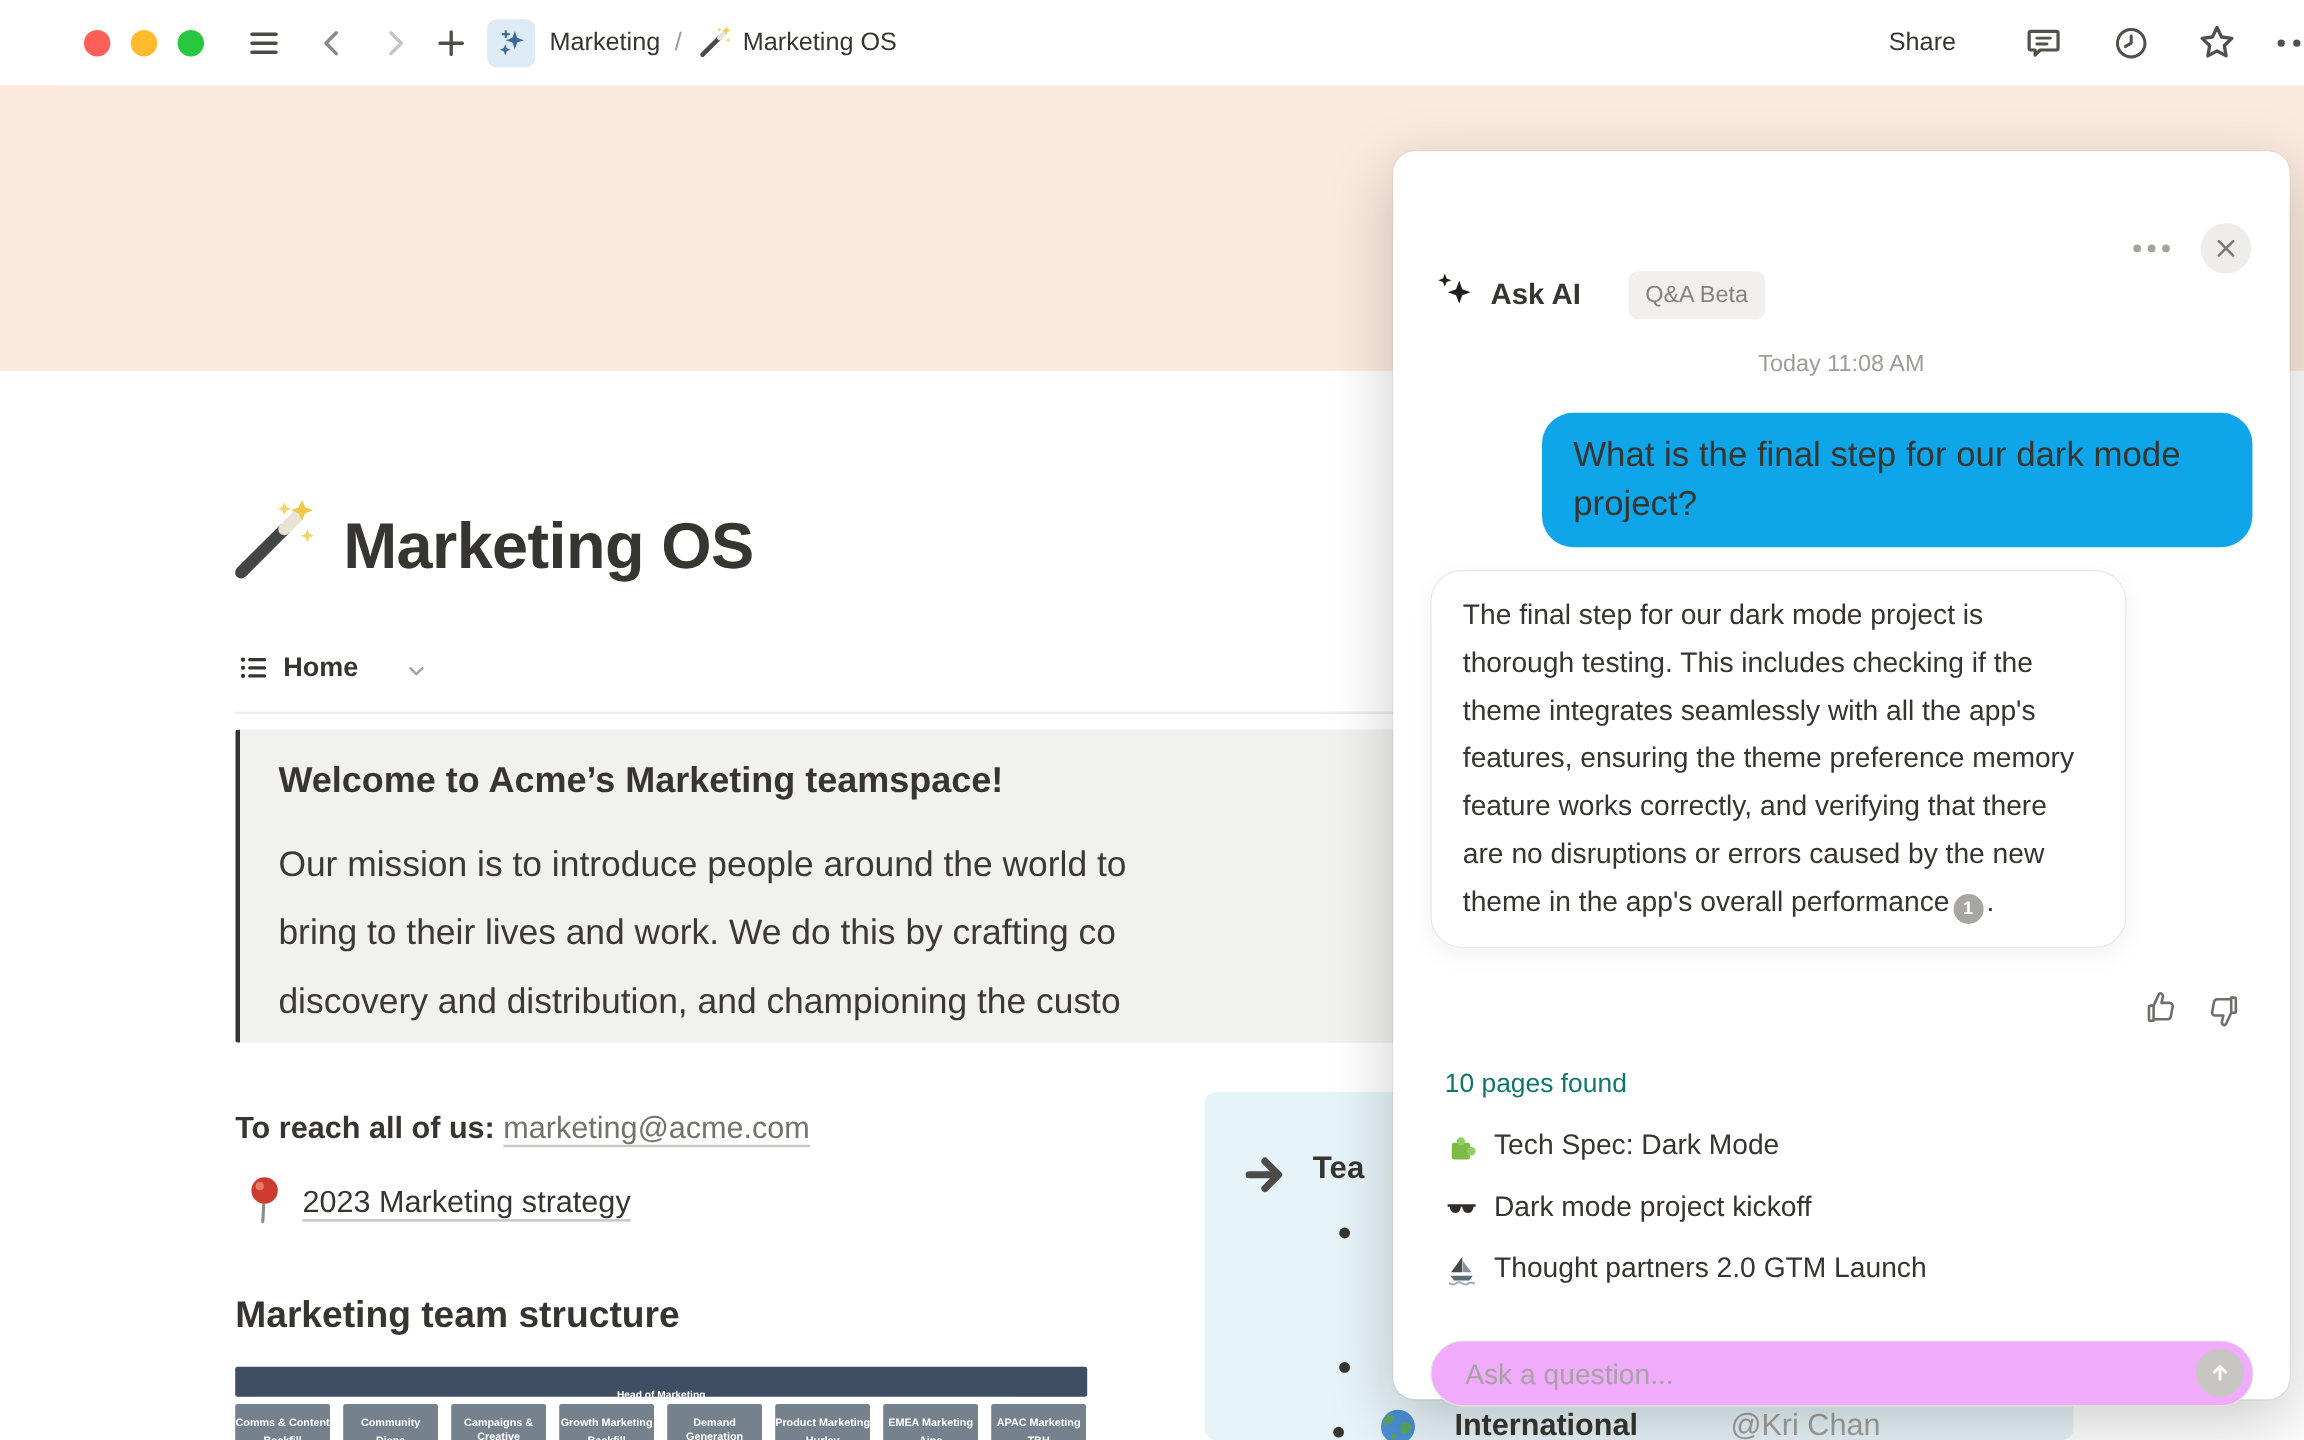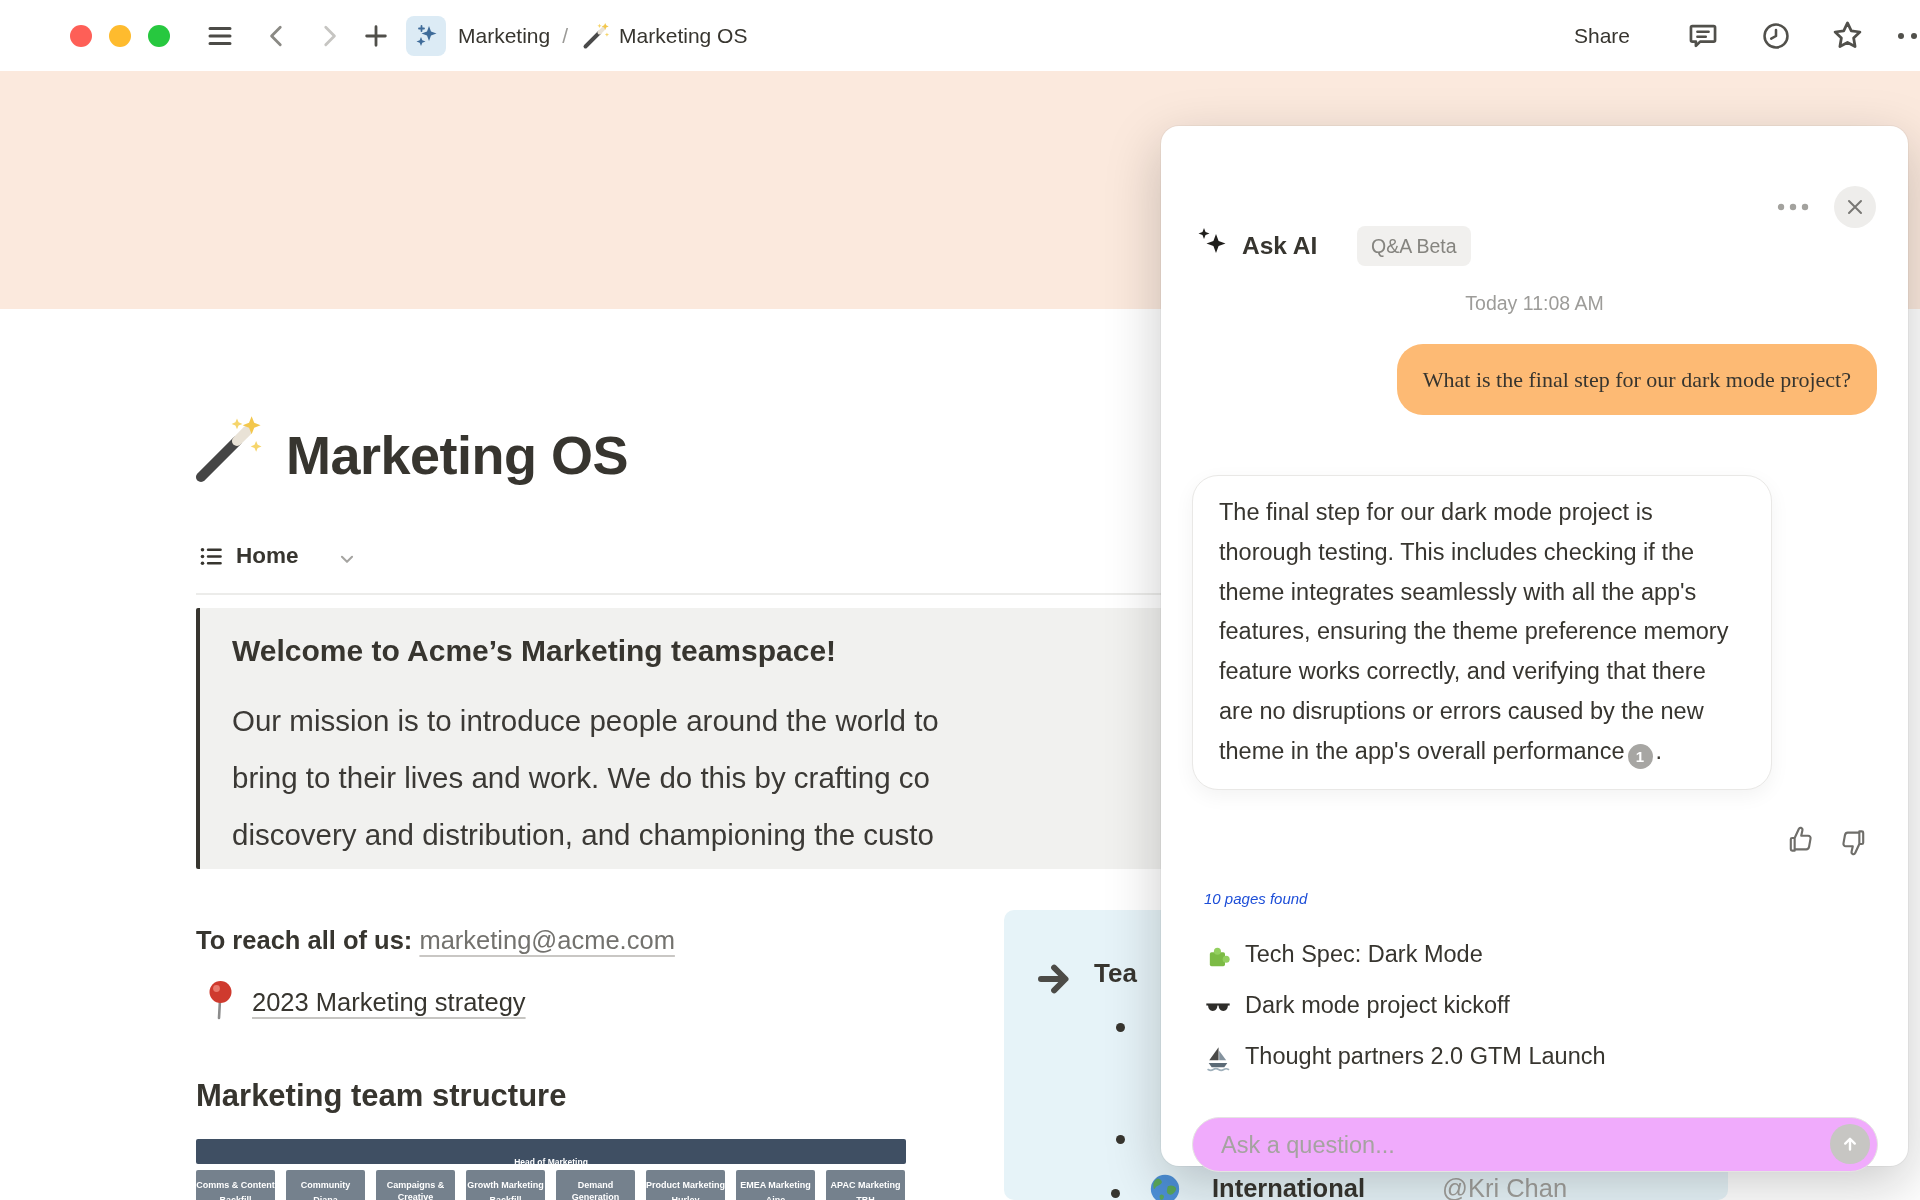--- a/index.html
+++ b/index.html
@@ -53,28 +53,28 @@
   
   .panel{position:absolute;left:1141px;top:126px;width:747px;height:1040px;background:#fff;border-radius:18px;
          box-shadow:0 0 0 1px rgba(15,15,15,.04),0 18px 55px rgba(15,15,15,.22);z-index:10;margin-left:20px;}
   .panel .rel{position:absolute;}
   .ai-title{left:81px;top:100px;font-size:24.5px;font-weight:700;line-height:40px;}
   .ai-badge{left:196px;top:100px;height:40px;line-height:40px;padding:0 14px;background:#f1f0ee;border-radius:8px;
             font-size:19.5px;color:#85847f;}
   .close-btn{left:673px;top:60px;width:42px;height:42px;border-radius:50%;background:#eeedeb;
              display:flex;align-items:center;justify-content:center;cursor:pointer;}
   .timestamp{left:0;top:166px;width:100%;text-align:center;font-size:19.5px;color:#9d9c99;}
-  .q-bubble{right:31px;top:218px;max-width:540px;background:#fdba74;border-radius:26px;padding:15px 26px;
-            font-size:22px;line-height:41px;color:#37352f;font-family:Liberation Serif, serif;}
+  .q-bubble{right:31px;top:218px;max-width:540px;background:#0ea5e9;border-radius:26px;padding:15px 26px;
+            font-size:29px;line-height:41px;color:#37352f;}
   .a-bubble{left:31px;top:349px;width:580px;box-sizing:border-box;background:#fff;border:1px solid #e9e8e6;border-radius:26px;
             padding:17px 26px;font-size:23.5px;line-height:39.8px;color:#37352f;box-shadow:0 6px 20px rgba(0,0,0,.05);}
   .cite-chip{display:inline-flex;width:25px;height:25px;border-radius:50%;background:#a7a6a3;color:#fff;font-size:15px;
              font-weight:700;align-items:center;justify-content:center;vertical-align:-3px;margin:0 3px;cursor:pointer;}
   .thumb{width:32px;height:32px;cursor:pointer;}
-  .results-count{left:43px;top:764px;font-size:15px;color:#1d4ed8;font-style:italic;}
+  .results-count{left:43px;top:764px;font-size:22px;color:#0f766e;}
   .result-row{left:43px;display:flex;align-items:flex-end;gap:13px;font-size:23.5px;line-height:34px;cursor:pointer;}
   .ask-input{left:31px;top:991px;width:686px;height:55px;box-sizing:border-box;border:1.5px solid #e5e4e2;border-radius:28px;
              background:#f0abfc;}
   .ask-input input{position:absolute;left:26px;top:2px;width:580px;height:48px;border:none;outline:none;background:transparent;
              font-family:"Liberation Sans",sans-serif;font-size:23.5px;color:#37352f;}
   .ask-input input::placeholder{color:#a5a3a0;}
   .send-btn{position:absolute;right:7px;top:6px;width:40px;height:40px;border-radius:50%;background:#c7c6c3;
             display:flex;align-items:center;justify-content:center;cursor:pointer;}
 </style>
 </head>

